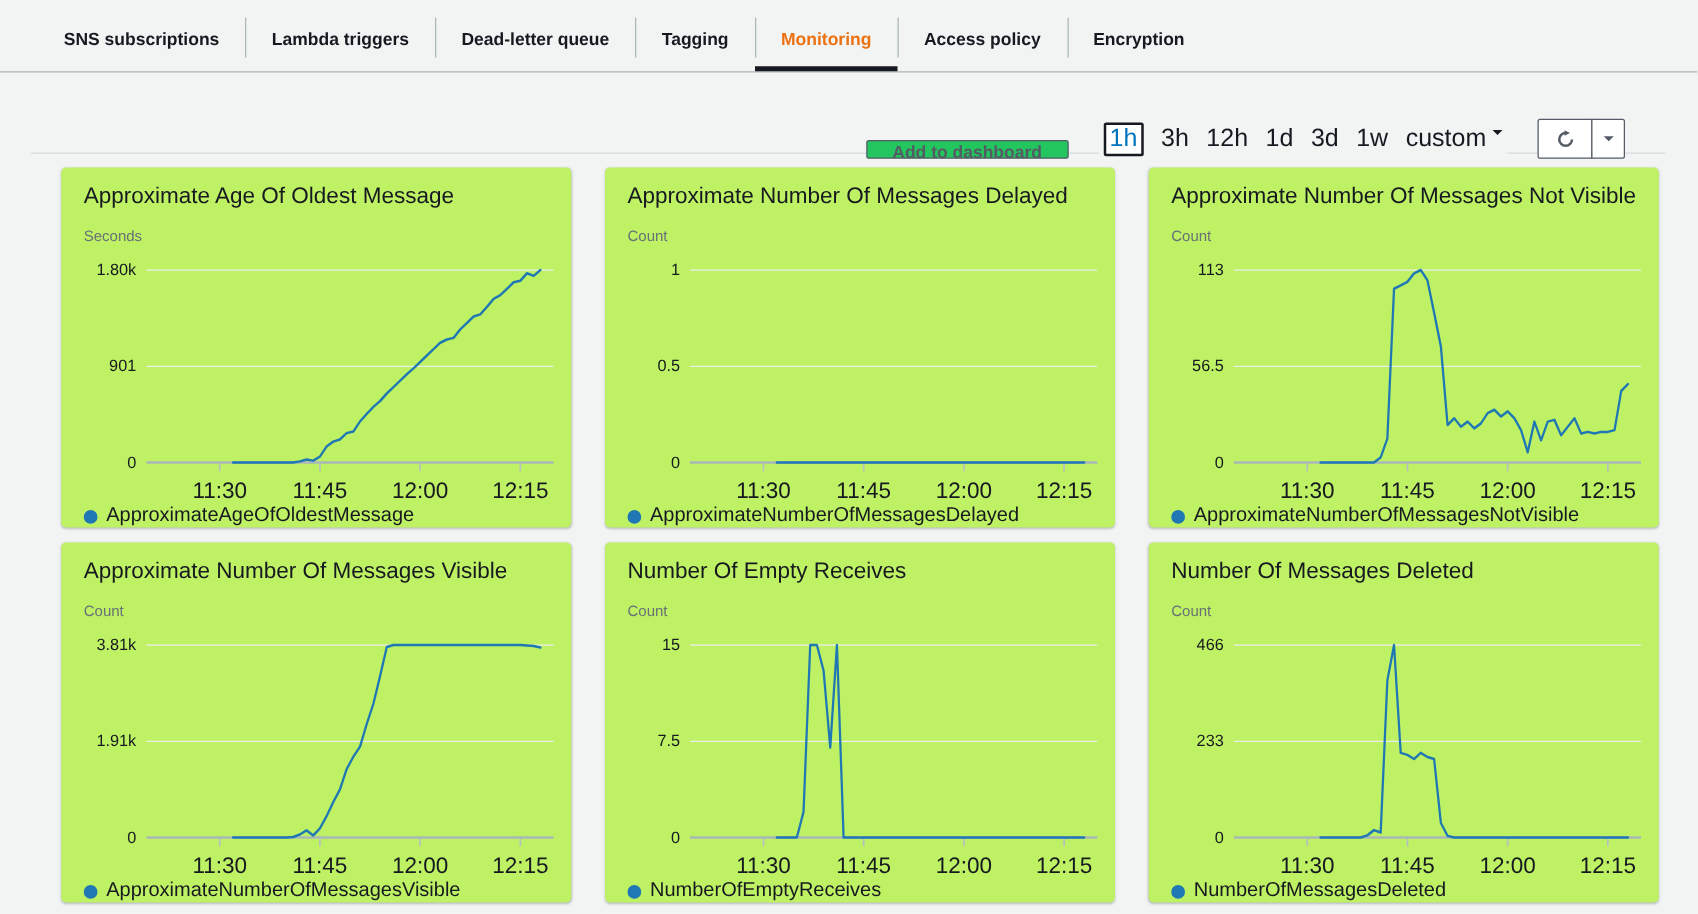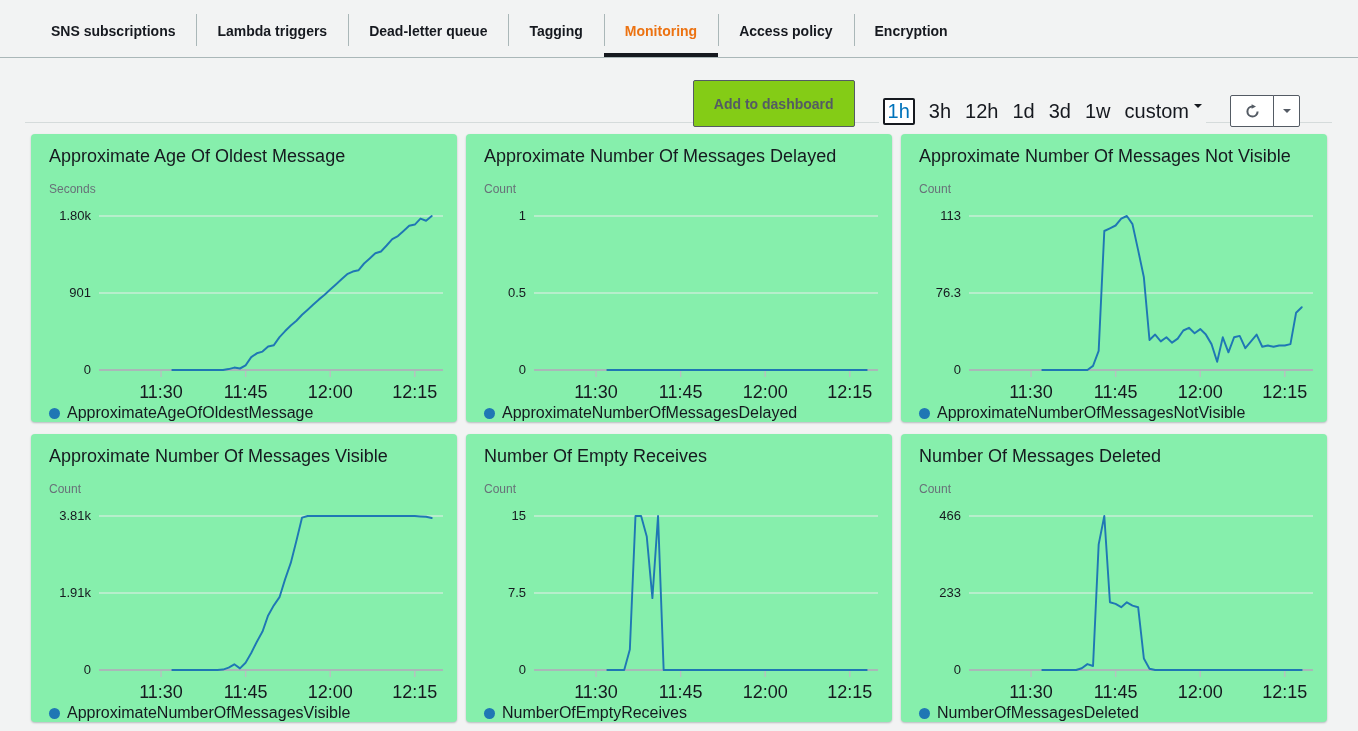--- a/index.html
+++ b/index.html
@@ -51,23 +51,23 @@
     padding:0 58px 7px 0;
   }
   .toolbar-rule {
     position:absolute;
     left:25px; right:26px; bottom:11px;
     height:1px;
     background:#d5dbdb;
   }
   .btn {
     position:relative;
-    height:47px;
+    height:15px;
     padding:0 20px;
-    background:#84cc16;
+    background:#22c55e;
     border:1px solid #545b64;
     border-radius:2px;
     font-family:"Liberation Sans", sans-serif;
     font-size:14px;
     font-weight:700;
     color:#545b64;
     cursor:pointer;
   }
   .range-group {
     position:relative;
@@ -109,26 +109,27 @@
   .refresh-group .dbtn { width:27px; border-radius:0 2px 2px 0; margin-left:-1px; }
 
   
   .grid {
     display:grid;
     grid-template-columns:repeat(3, 1fr);
     gap:12px 9px;
     margin:0 31px;
   }
   .card {
-    background:#86efac;
+    background:#bef264;
     border-radius:4px;
     box-shadow:0 1px 2px rgba(0,28,36,.25);
     height:288px;
     padding:10px 14px 0 18px;
     overflow:hidden;
+    margin-left:18px;
   }
   .card-title { font-size:18px; font-weight:400; color:#16191f; margin:2px 0 0 0; }
   .unit { font-size:12px; color:#687078; margin-top:15px; }
   .plot-wrap { display:flex; margin-top:14px; }
   .ylabels {
     position:relative;
     width:50px;
     height:170px;
     flex:none;
   }
@@ -278,21 +279,21 @@
       <span class="dot" style="background: rgb(31, 119, 180);"></span>
       <span class="legend-label">ApproximateNumberOfMessagesDelayed</span>
     </div>
   </div>
     <div class="card">
     <div class="card-title">Approximate Number Of Messages Not Visible</div>
     <div class="unit">Count</div>
     <div class="plot-wrap">
       <div class="ylabels">
           <span style="top: -2px;">113</span>
-          <span style="top: 75px;">76.3</span>
+          <span style="top: 75px;">56.5</span>
           <span style="top: 152px;">0</span>
         </div>
       <div class="plot">
         <svg class="plot-svg" viewBox="0 0 360 170" preserveAspectRatio="none">
             <line x1="0" y1="6" x2="360" y2="6" stroke="#eaeded" stroke-width="1"></line>
             <line x1="0" y1="83" x2="360" y2="83" stroke="#eaeded" stroke-width="1"></line>
             <line x1="0" y1="160" x2="360" y2="160" stroke="#aab7b8" stroke-width="2"></line>
             <line x1="64.91803278688525" y1="161" x2="64.91803278688525" y2="167" stroke="#b7c0c0" stroke-width="1.5"></line>
             <line x1="153.44262295081967" y1="161" x2="153.44262295081967" y2="167" stroke="#b7c0c0" stroke-width="1.5"></line>
             <line x1="241.9672131147541" y1="161" x2="241.9672131147541" y2="167" stroke="#b7c0c0" stroke-width="1.5"></line>

